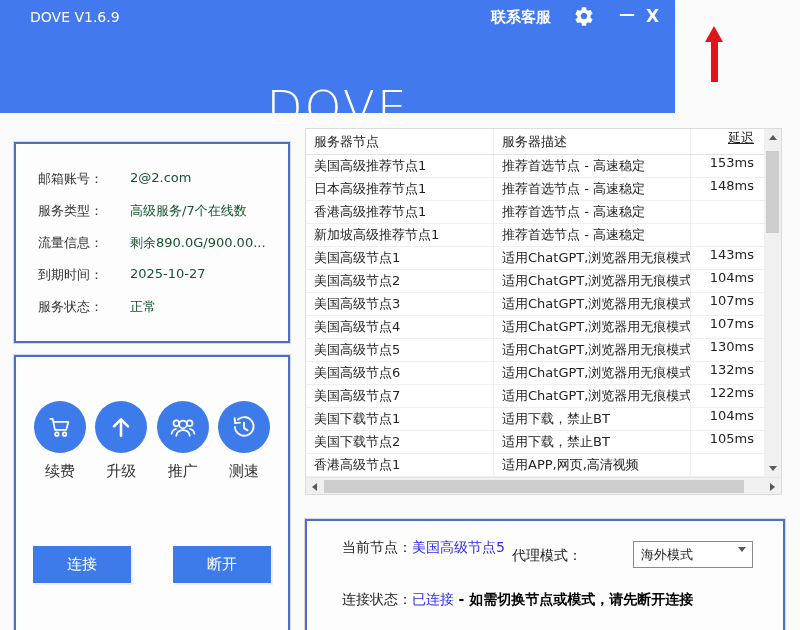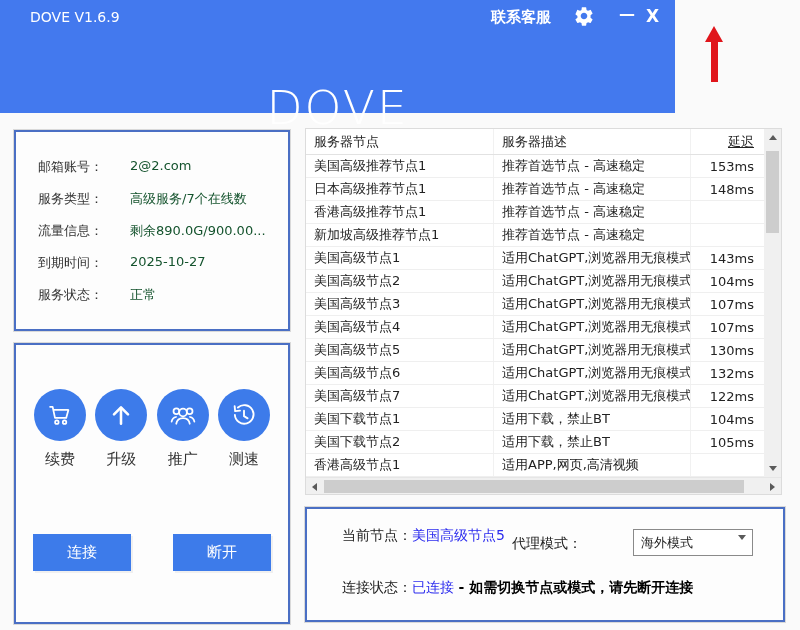--- a/index.html
+++ b/index.html
@@ -14,39 +14,39 @@
   .gear-btn { position:absolute; right:80px; top:5px; width:22px; height:22px; cursor:pointer; }
   .min-btn { position:absolute; right:40px; top:4px; font-size:16px; font-weight:bold; cursor:pointer; }
   .close-btn { position:absolute; right:16px; top:6px; font-size:17px; font-weight:bold; cursor:pointer; }
 
   
   .red-arrow { position:absolute; left:703px; top:26px; width:22px; height:56px; }
   .red-arrow .head { width:0; height:0; margin:0 auto; border-left:9px solid transparent; border-right:9px solid transparent; border-bottom:16px solid #E0151B; }
   .red-arrow .stem { width:7px; height:40px; margin:0 auto; background:#E0151B; }
 
   
-  .panel { position:absolute; background:#fdfdfd; border:2px solid #4A6FC4; box-shadow:0 0 0 1px #d9d9d9; }
+  .panel { position:absolute; background:#fdfdfd; border:2px solid #4A6FC4; box-shadow:0 0 0 1px #d9d9d9;margin-top:12px; }
   .info-panel { left:14px; top:130px; width:276px; height:201px; padding:26px 0 0 22px; }
   .info-row { display:flex; margin-bottom:14px; font-size:13px; color:#333; }
   .info-row .lbl { width:92px; }
   .info-row .val { color:#14532d; }
 
   .action-panel { left:14px; top:343px; width:276px; height:281px; }
   .icon-row { display:flex; justify-content:space-between; padding:44px 16px 0 16px; }
   .action { width:56px; text-align:center; cursor:pointer; }
   .action .circle { width:52px; height:52px; margin:0 auto; border-radius:50%; background:#3D7BEA; display:flex; align-items:center; justify-content:center; }
   .action .alabel { margin-top:9px; font-size:15px; color:#333; }
   .btn-row { position:absolute; left:0; top:189px; width:100%; display:flex; justify-content:space-between; padding:0 17px; }
   .btn { width:98px; height:37px; background:#3D7BEA; color:#fff; font-size:15px; border:none; cursor:pointer;
          display:flex; align-items:center; justify-content:center; box-shadow:2px 2px 0 #f0f0f0; }
 
   
   .table-wrap { position:absolute; left:305px; top:128px; width:477px; height:367px; background:#fff; border:1px solid #dcdcdc; }
   .table-inner { position:absolute; left:0; top:0; width:458px; height:348px; overflow:hidden; }
-  .tr { display:flex; height:23px; align-items:center; border-bottom:1px solid #efefef; font-size:13px; color:#222; }
+  .tr { display:flex; height:23px; border-bottom:1px solid #efefef; font-size:13px; color:#222; }
   .tr.head { height:26px; color:#222; border-bottom:1px solid #e2e2e2; }
   .td { padding-left:8px; overflow:hidden; white-space:nowrap; }
   .c1 { width:188px; border-right:1px solid #f1f1f1; align-self:stretch; display:flex; align-items:center; }
   .c2 { width:197px; border-right:1px solid #f1f1f1; align-self:stretch; display:flex; align-items:center; }
   .c3 { flex:1; text-align:right; padding-right:10px; }
   .tr.head .c3 span { text-decoration:underline; }
 
   
   .vsb { position:absolute; right:0; top:0; width:17px; height:348px; background:#f0f0f0; }
   .hsb { position:absolute; left:0; bottom:0; width:475px; height:17px; background:#f0f0f0; border-top:1px solid #e6e6e6; }

